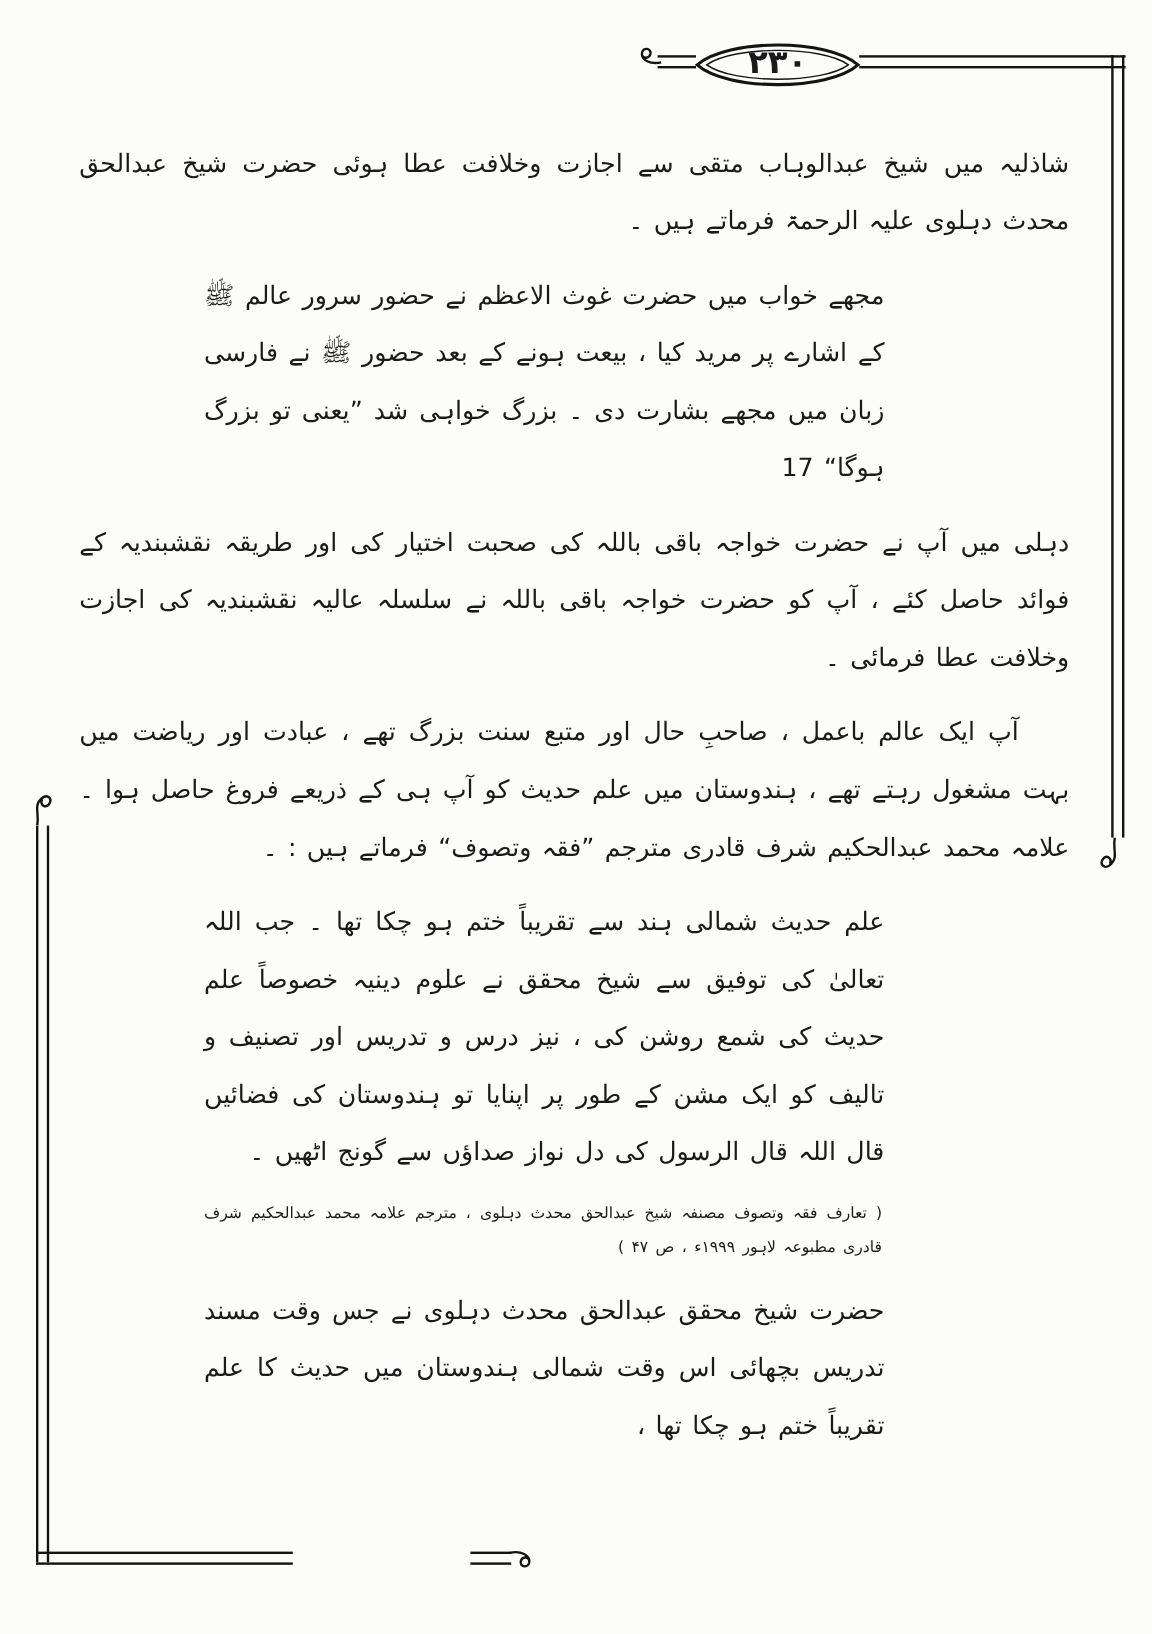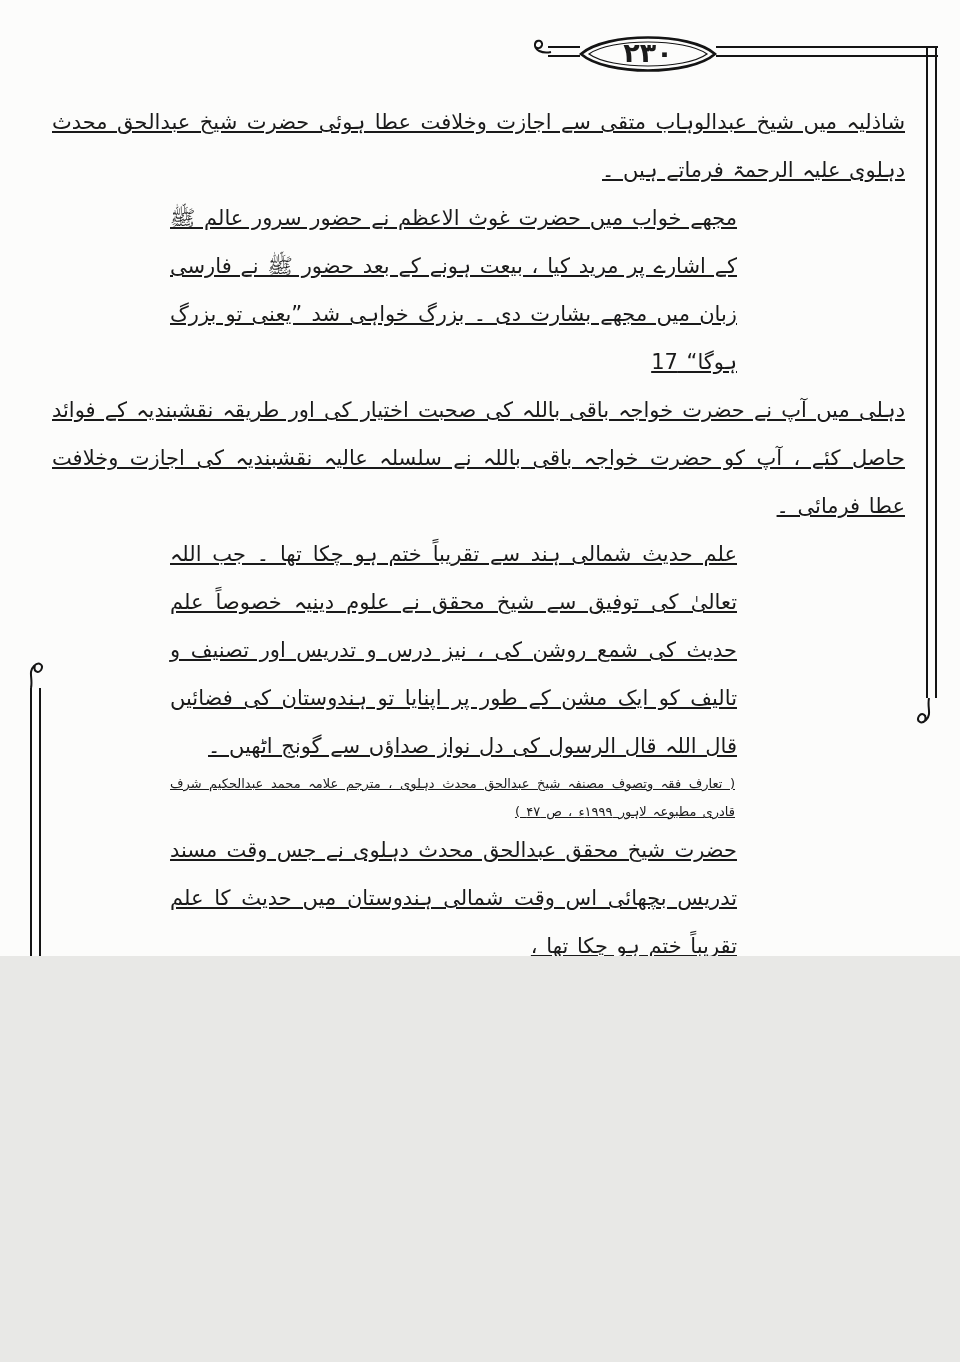--- a/index.html
+++ b/index.html
@@ -3,21 +3,21 @@
 <meta charset="utf-8">
 <style>
   html,body{margin:0;padding:0;}
   body{
     background:#e8e8e6;
     font-family:"DejaVu Sans", sans-serif;
   }
   .page{
     position:relative;
     width:960px;
-    height:956px;
+    height:1362px;
     margin:0 auto;
     background:#fcfcfb;
     color:#1a1a1a;
     overflow:hidden;
   }
 
   
   .frame-line{position:absolute;}
   .h-double{height:7px;border-top:2.5px solid #141414;border-bottom:2px solid #141414;}
   .v-double{width:7px;border-left:2.5px solid #141414;border-right:2px solid #141414;}
@@ -42,26 +42,25 @@
   .text-body{
     position:absolute;
     top:98px;
     right:55px;
     left:52px;
     height:1170px;
     overflow:hidden;
     direction:rtl;
   }
   .para{
-    margin:0;
+    margin:14px;
     font-size:21px;
     line-height:48px;
     text-align:justify;
     word-spacing:2px;
-    text-decoration:underline;
   }
   .para.body{text-indent:42px;}
   .para.noindent{text-indent:0;}
   .para.quote{
     margin-right:168px;
     margin-left:118px;
     text-indent:0;
   }
   .para.citation{
     margin-right:170px;
@@ -116,18 +115,19 @@
   <div class="ornament" style="left:424px;top:1284px;">
     <svg width="22" height="24" viewBox="0 0 22 24">
         <path d="M1,10 C10,8 18,12 17,18 C16,23 9,22 10,17 C11,13 16,13 17,16" fill="none" stroke="#141414" stroke-width="2"></path>
       </svg>
   </div>
 
   <div class="text-body">
       <p class="para body noindent" dir="rtl">شاذلیہ میں شیخ عبدالوہاب متقی سے اجازت وخلافت عطا ہوئی حضرت شیخ عبدالحق محدث دہلوی علیہ الرحمۃ فرماتے ہیں ۔</p>
       <p class="para quote noindent" dir="rtl">مجھے خواب میں حضرت غوث الاعظم نے حضور سرور عالم ﷺ کے اشارے پر مرید کیا ، بیعت ہونے کے بعد حضور ﷺ نے فارسی زبان میں مجھے بشارت دی ۔ بزرگ خواہی شد ”یعنی تو بزرگ ہوگا“ 17</p>
       <p class="para body noindent" dir="rtl">دہلی میں آپ نے حضرت خواجہ باقی باللہ کی صحبت اختیار کی اور طریقہ نقشبندیہ کے فوائد حاصل کئے ، آپ کو حضرت خواجہ باقی باللہ نے سلسلہ عالیہ نقشبندیہ کی اجازت وخلافت عطا فرمائی ۔</p>
+      <p class="para body" dir="rtl">آپ ایک عالم باعمل ، صاحبِ حال اور متبع سنت بزرگ تھے ، عبادت اور ریاضت میں بہت مشغول رہتے تھے ، ہندوستان میں علم حدیث کو آپ ہی کے ذریعے فروغ حاصل ہوا ۔ علامہ محمد عبدالحکیم شرف قادری مترجم ”فقہ وتصوف“ فرماتے ہیں : ۔</p>
       <p class="para quote noindent" dir="rtl">علم حدیث شمالی ہند سے تقریباً ختم ہو چکا تھا ۔ جب اللہ تعالیٰ کی توفیق سے شیخ محقق نے علوم دینیہ خصوصاً علم حدیث کی شمع روشن کی ، نیز درس و تدریس اور تصنیف و تالیف کو ایک مشن کے طور پر اپنایا تو ہندوستان کی فضائیں قال اللہ قال الرسول کی دل نواز صداؤں سے گونج اٹھیں ۔</p>
       <p class="para citation noindent" dir="rtl">( تعارف فقہ وتصوف مصنفہ شیخ عبدالحق محدث دہلوی ، مترجم علامہ محمد عبدالحکیم شرف قادری مطبوعہ لاہور ۱۹۹۹ء ، ص ۴۷ )</p>
       <p class="para quote noindent" dir="rtl">حضرت شیخ محقق عبدالحق محدث دہلوی نے جس وقت مسند تدریس بچھائی اس وقت شمالی ہندوستان میں حدیث کا علم تقریباً ختم ہو چکا تھا ،</p>
     </div>
 
 </div>
 
 </body></html>

